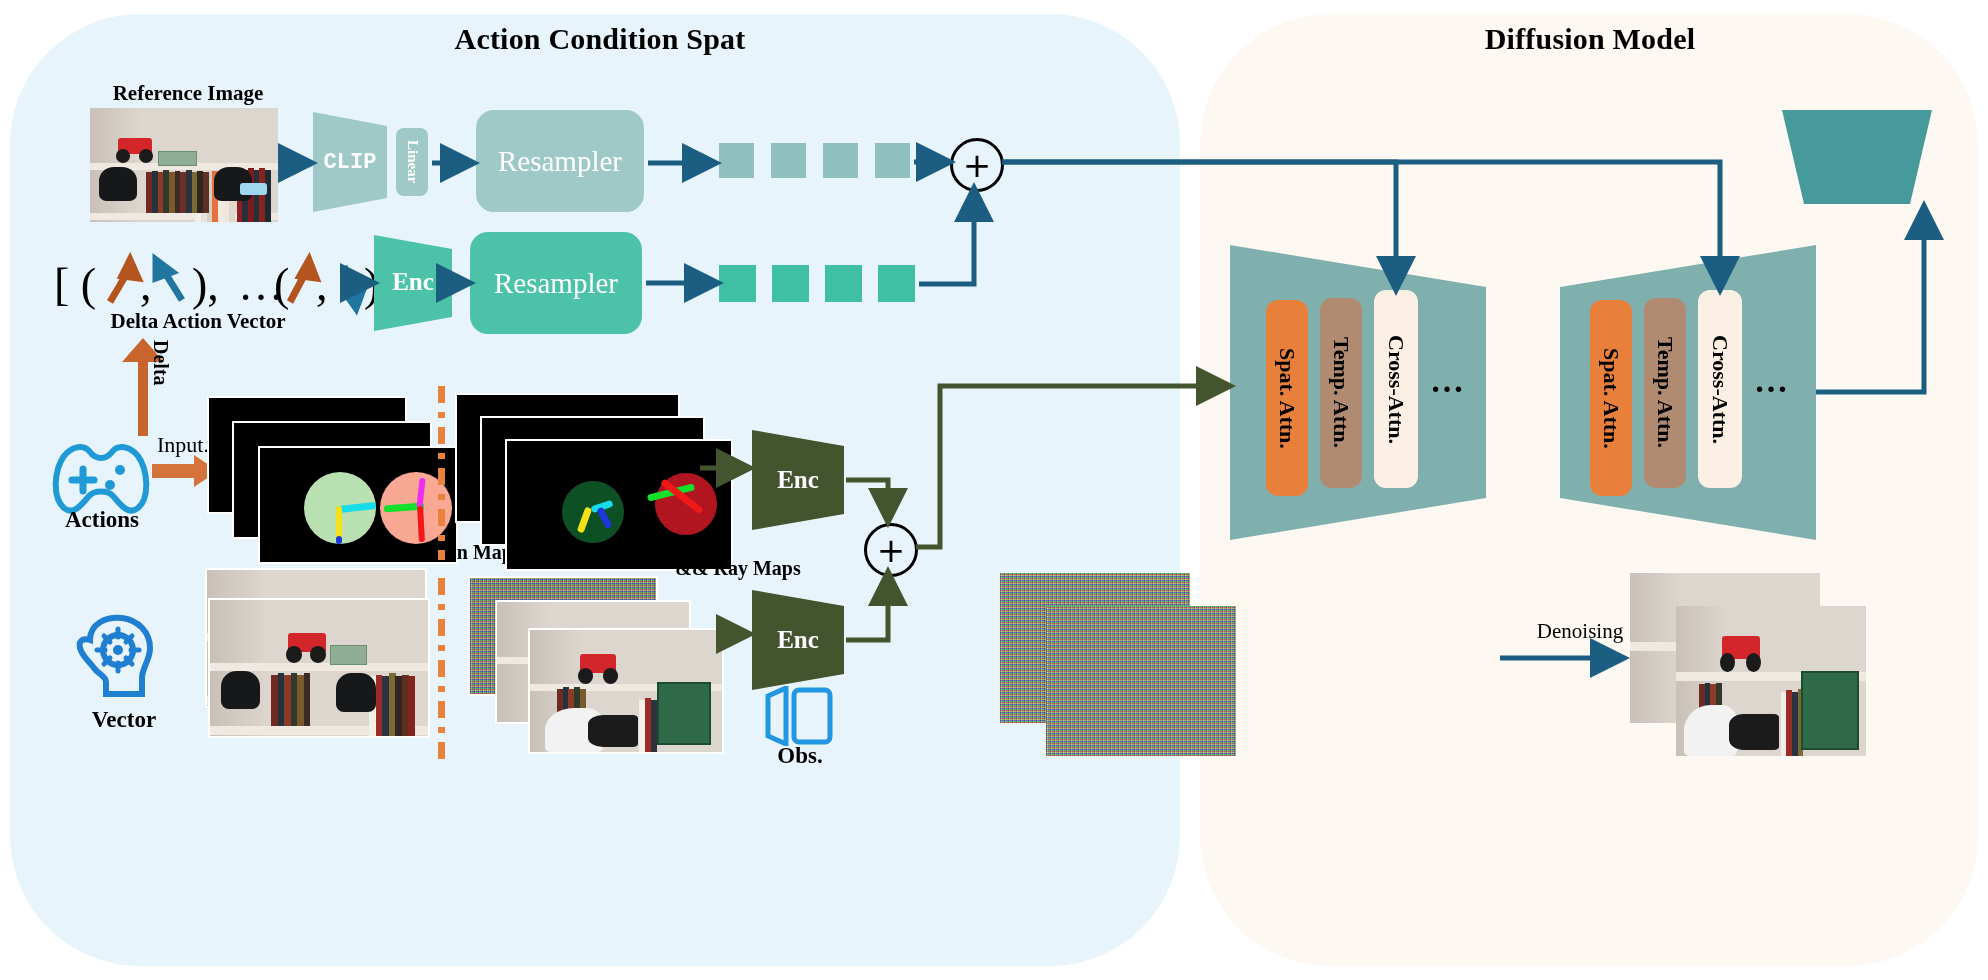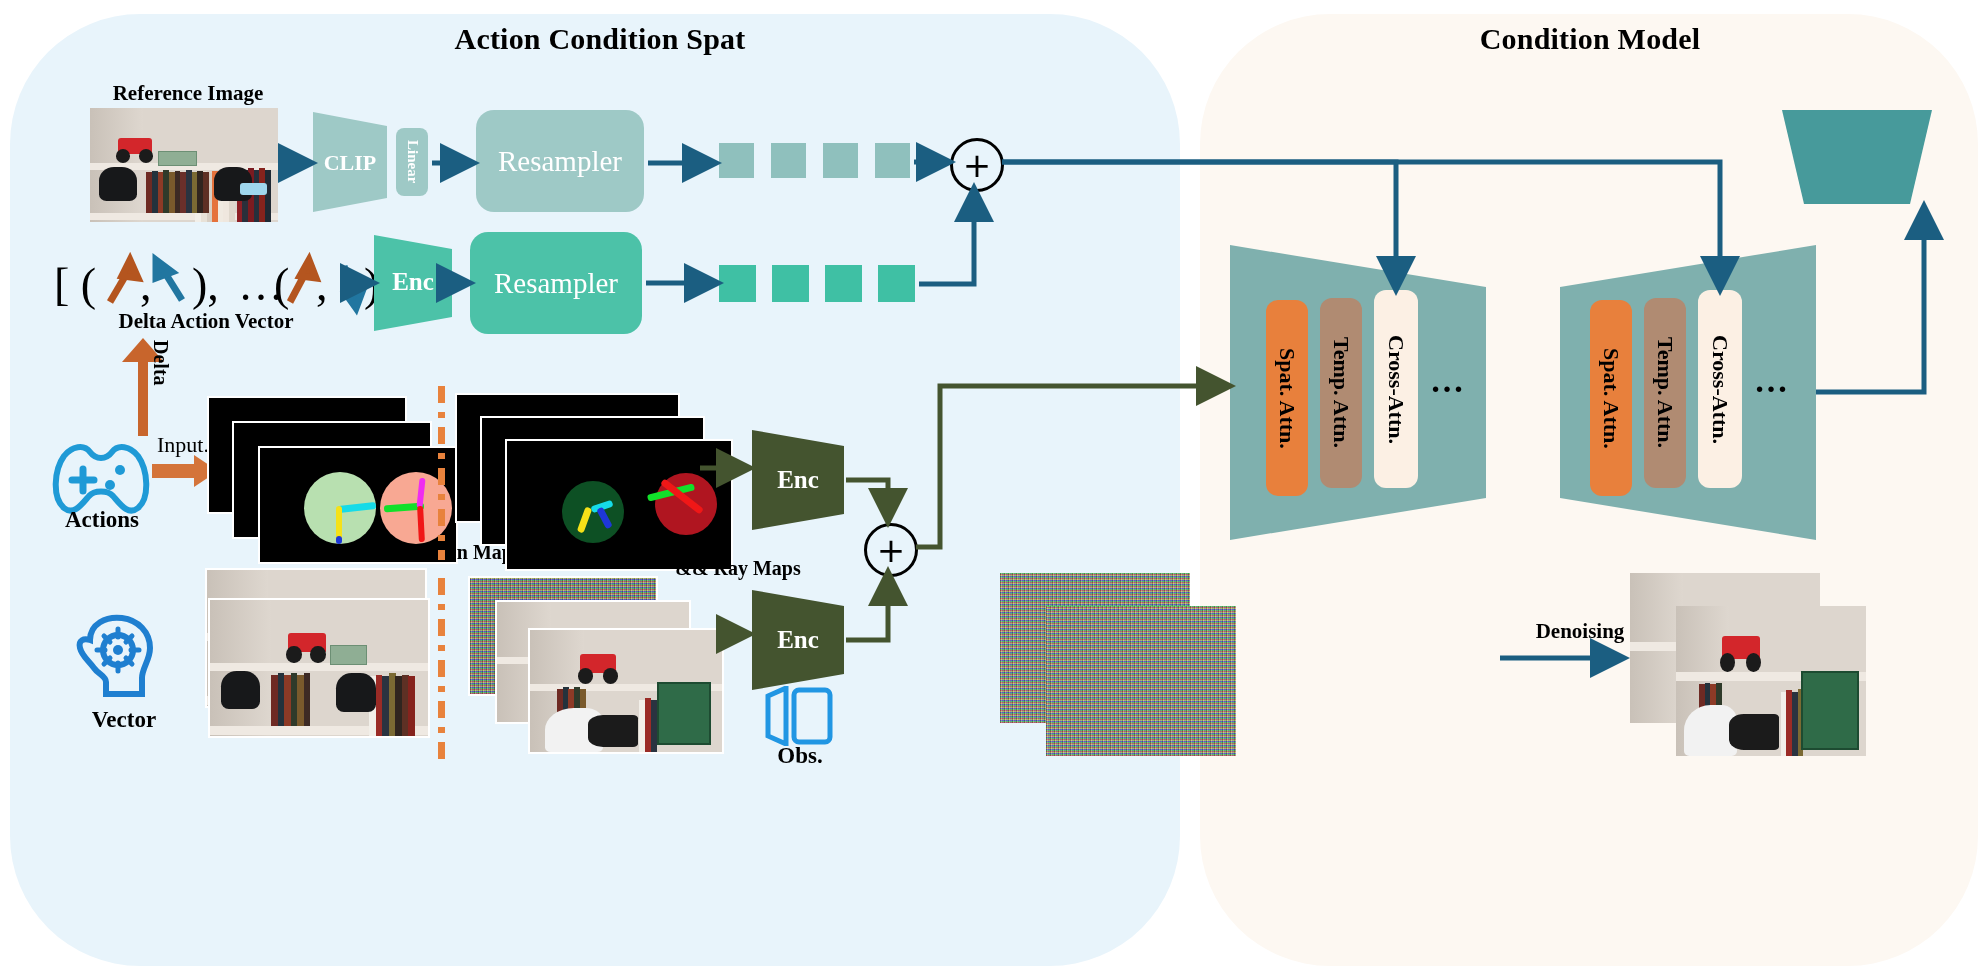--- a/index.html
+++ b/index.html
@@ -100,21 +100,21 @@
     <div class="bk" style="left:54%;bottom:8%;height:36%;background:#7b6a33;"></div>
     <div class="bk" style="left:57%;bottom:8%;height:37%;background:#30251f;"></div>
     <div class="bk" style="left:60%;bottom:8%;height:36%;background:#5e3024;"></div>
 
     <div style="position:absolute;left:5%;top:52%;width:20%;height:30%;background:#17181a;border-radius:40% 40% 20% 20%;"></div>
     <div style="position:absolute;left:66%;top:52%;width:20%;height:30%;background:#17181a;border-radius:40% 40% 20% 20%;"></div>
     <div style="position:absolute;left:80%;top:66%;width:14%;height:10%;background:#9fd7ee;border-radius:3px;"></div>
   </div>
 </div>
 
-<div class="abs" style="left:313px;top:112px;width:74px;height:100px;">
+<div class="abs" style="left:313px;top:112px;width:74px;height:100px;font-family:Liberation Mono, monospace;">
   <svg width="74" height="100">
       <polygon points="0,0 74,14 74,86 0,100" fill="#9ec9c6"></polygon>
     </svg>
   <div class="abs white-lbl" style="left:0;top:38px;width:74px;text-align:center;font-size:22px;">CLIP</div>
 </div>
 <div class="abs rounded-box" style="left:396px;top:128px;width:32px;height:68px;background:#9ec9c6;border-radius:8px;">
   <span class="vert-text white-lbl" style="font-size:15px;">Linear</span>
 </div>
 <div class="abs rounded-box" style="left:476px;top:110px;width:168px;height:102px;background:#9ec9c6;">
   <span class="white-lbl" style="font-size:29px;font-weight:normal;">Resampler</span>
@@ -151,21 +151,21 @@
       <line x1="22" y1="50" x2="40" y2="16"></line>
         <polygon points="41,8 48,26 32,24"></polygon>
     </g>
     <g stroke="#2176a0" stroke-width="7" fill="#2176a0">
       <line x1="76" y1="14" x2="86" y2="48"></line>
         <polygon points="88,56 78,42 94,40"></polygon>
     </g>
     <text x="96" y="48" font-family="Liberation Serif, serif" font-size="46" fill="#000">) ]</text>
   </svg>
 </div>
-<div class="abs lbl" style="left:91px;top:310px;width:230px;">Delta Action Vector</div>
+<div class="abs lbl" style="left:83px;top:310px;width:230px;">Delta Action Vector</div>
 
 <div class="abs" style="left:374px;top:235px;width:78px;height:96px;">
   <svg width="78" height="96">
       <polygon points="0,0 78,14 78,82 0,96" fill="#4cc2a8"></polygon>
     </svg>
   <div class="abs white-lbl" style="left:0;top:33px;width:78px;text-align:center;font-size:25px;">Enc</div>
 </div>
 <div class="abs rounded-box" style="left:470px;top:232px;width:172px;height:102px;background:#4cc2a8;">
   <span class="white-lbl" style="font-size:29px;font-weight:normal;">Resampler</span>
 </div>
@@ -351,21 +351,21 @@
     <path d="M4 10 L22 2 L22 58 L4 50 Z" fill="none" stroke="#2196e3" stroke-width="5"></path>
     <rect x="30" y="4" width="36" height="52" rx="5" fill="none" stroke="#2196e3" stroke-width="5"></rect>
   </svg>
 </div>
 <div class="abs lbl" style="left:760px;top:744px;width:80px;font-size:23px;">Obs.</div>
 
 <div class="plus on-blue" style="left:950px;top:138px;width:48px;height:48px;">+</div>
 <div class="plus on-blue" style="left:864px;top:523px;width:48px;height:48px;">+</div>
 
 <div class="abs" id="right-panel"></div>
-<div class="abs panel-title" style="left:1330px;top:22px;width:520px;">Condition Model</div>
+<div class="abs panel-title" style="left:1330px;top:22px;width:520px;">Diffusion Model</div>
 
 <div class="abs" style="left:1782px;top:110px;width:150px;height:94px;">
   <svg width="150" height="94">
       <polygon points="22,0 128,0 150,94 0,94" fill="#479a9b" transform="scale(1,-1) translate(0,-94)"></polygon>
     </svg>
 </div>
 
 <div class="abs" style="left:1230px;top:245px;width:256px;height:295px;">
   <svg width="256" height="295">
       <polygon points="0,0 256,42 256,253 0,295" fill="#7fb0ae"></polygon>
@@ -398,21 +398,21 @@
 </div>
 <div class="dots" style="left:1754px;top:362px;">…</div>
 
 <div class="abs" style="left:1000px;top:573px;width:190px;height:150px;background:#9a9a9a;overflow:hidden;">
   <div class="noise"></div>
 </div>
 <div class="abs" style="left:1046px;top:606px;width:190px;height:150px;background:#9a9a9a;overflow:hidden;">
   <div class="noise"></div>
 </div>
 
-<div class="abs lbl" style="left:1500px;top:620px;width:160px;font-size:21px;font-weight:bold;">Denoising</div>
+<div class="abs lbl" style="left:1500px;top:620px;width:160px;font-size:21px;font-weight:normal;">Denoising</div>
 
 <div class="abs" style="left:1630px;top:573px;width:190px;height:150px;background:#cfc7bf;overflow:hidden;">
   <div class="bs">
     <div class="wallshade"></div>
       <div class="shelfboard" style="top:46%"></div>
     <div class="car" style="left:26%;top:22%;width:19%;height:14%;"></div>
     <div class="wheel" style="left:25%;top:33%;width:8%;height:12%;"></div>
     <div class="wheel" style="left:38%;top:33%;width:8%;height:12%;"></div>
     <div class="bk" style="left:60%;height:43%;background:#f2efe9;"></div>
     <div class="bk" style="left:63%;height:44%;background:#9a2b26;"></div>

